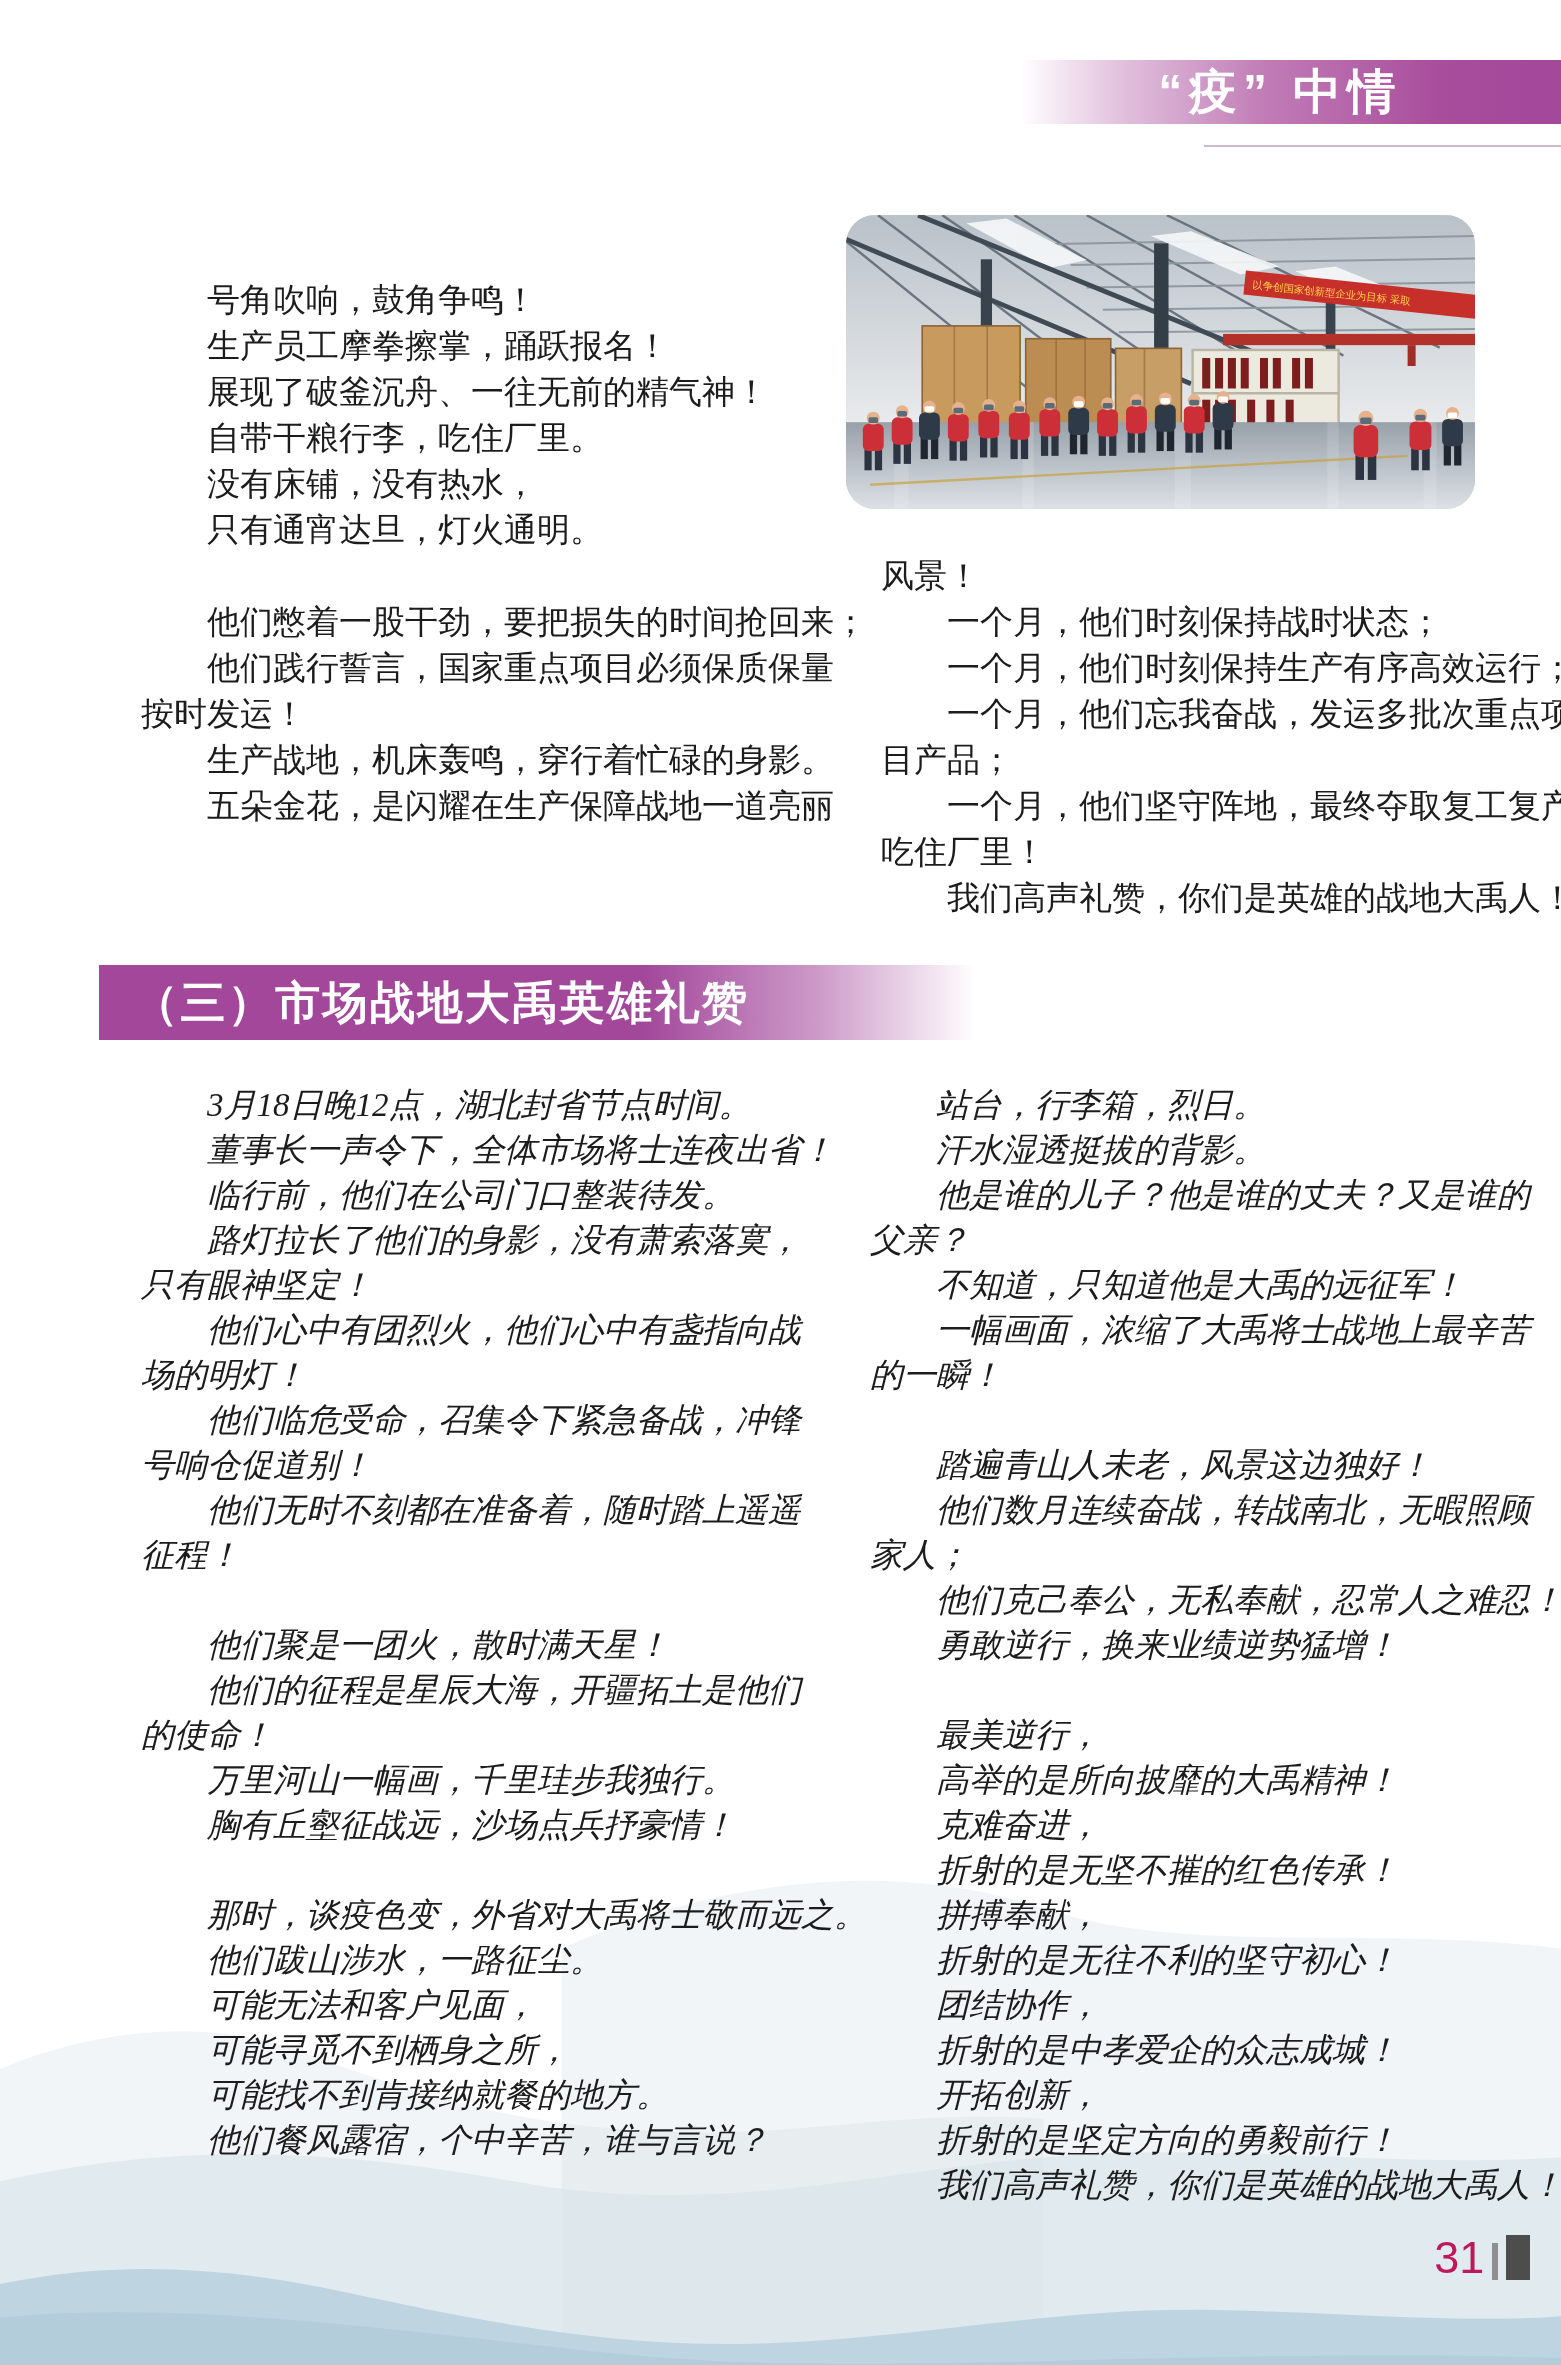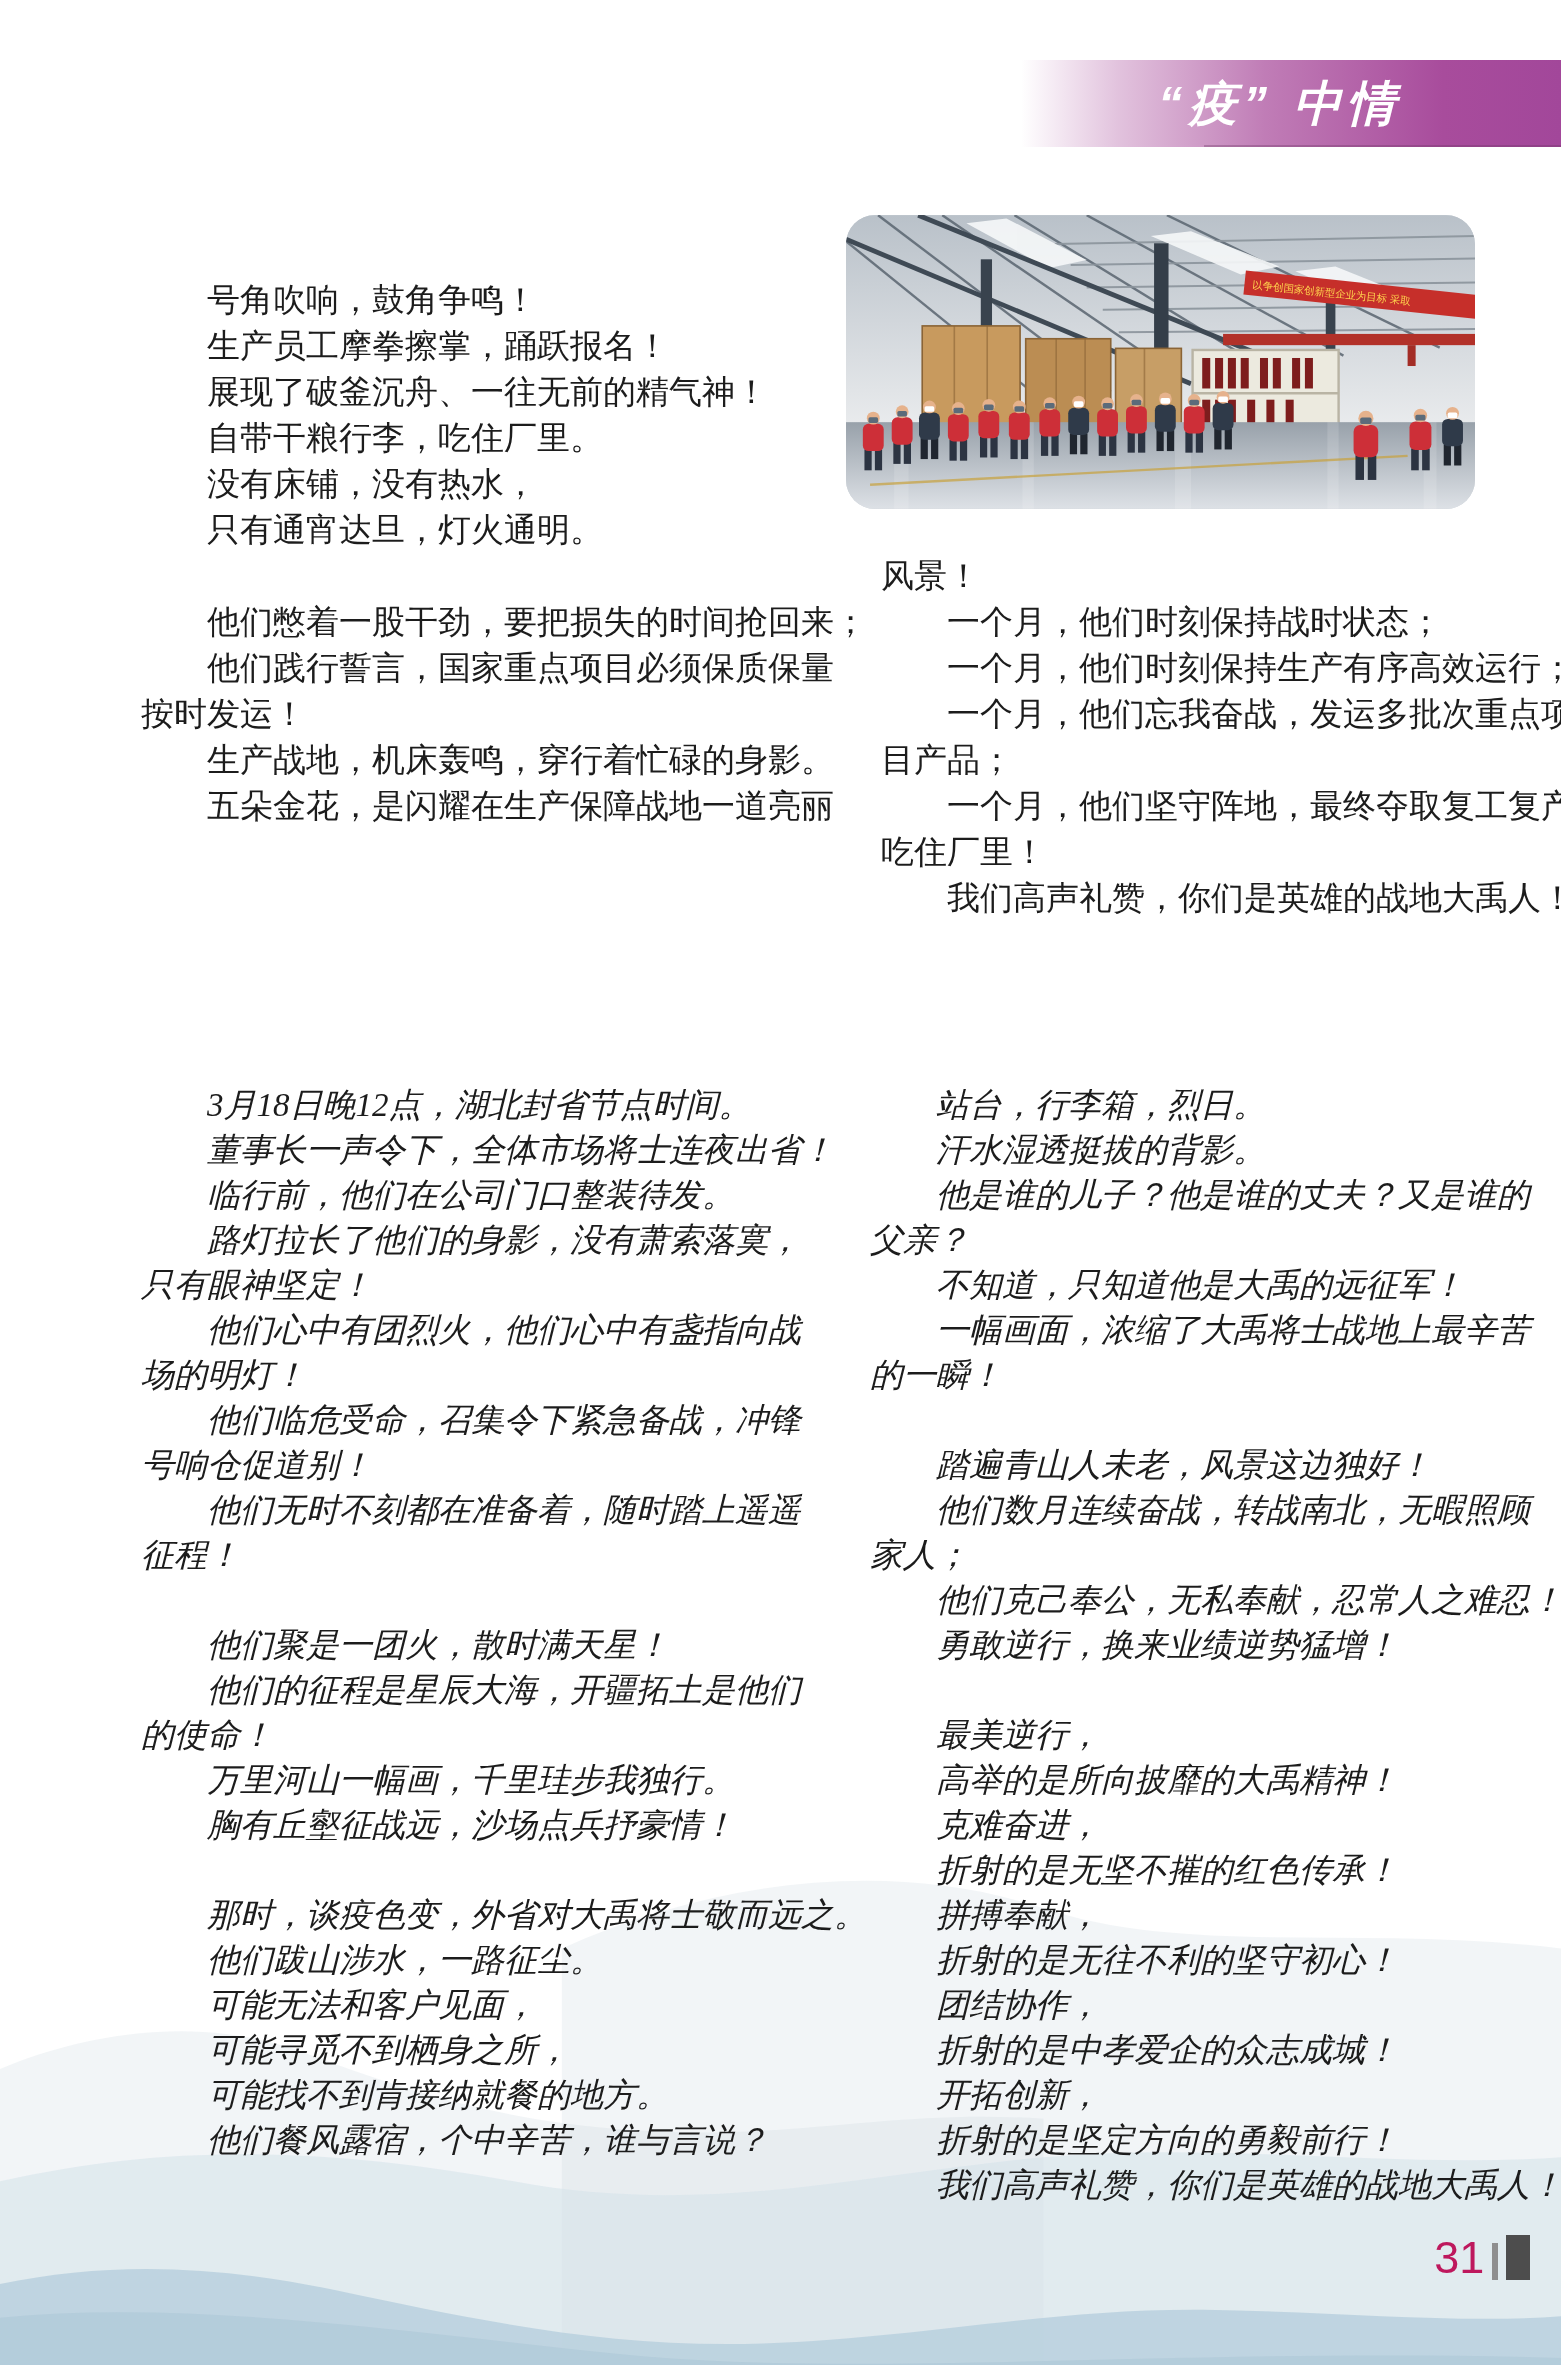--- a/index.html
+++ b/index.html
@@ -3,24 +3,24 @@
 <meta charset="utf-8">
 <style>
   html,body{margin:0;padding:0;background:#888;}
   .page{
     position:relative; width:1562px; height:2366px; background:#ffffff;
     overflow:hidden; font-family:"Liberation Serif","DejaVu Serif",serif;
     margin:0 auto;
   }
   
   .header-banner{
-    position:absolute; left:1021px; top:60px; width:541px; height:87px;
+    position:absolute; left:1021px; top:60px; width:541px; height:64px;
     background:linear-gradient(to right, rgba(171,81,158,0) 0%, rgba(171,81,158,.35) 18%,
        rgba(171,81,158,.75) 45%, #a84c9c 78%, #a2479a 100%);
-    display:flex; align-items:center; justify-content:flex-end;font-style:italic;
+    display:flex; align-items:center; justify-content:flex-end;
   }
   .header-title{
     color:#ffffff; font-family:"Liberation Sans","DejaVu Sans",sans-serif;
     font-weight:bold; font-size:48px; letter-spacing:6.4px; padding-right:160px;
     white-space:nowrap;
   }
   .header-underline{
     position:absolute; left:1204px; top:145px; width:358px; height:2.4px;
     background:rgba(110,55,100,.35);
   }
@@ -236,20 +236,23 @@
       <div class="line">风景！</div>
       <div class="line ind">一个月，他们时刻保持战时状态；</div>
       <div class="line ind">一个月，他们时刻保持生产有序高效运行；</div>
       <div class="line ind">一个月，他们忘我奋战，发运多批次重点项</div>
       <div class="line">目产品；</div>
       <div class="line ind">一个月，他们坚守阵地，最终夺取复工复产</div>
       <div class="line">吃住厂里！</div>
       <div class="line ind">我们高声礼赞，你们是英雄的战地大禹人！</div>
     </div>
 
+  <div class="section-banner">
+    <h2>（三）市场战地大禹英雄礼赞</h2>
+  </div>
 
   <div class="col col-left-bot lh56">
       <div class="line ind">3月18日晚12点，湖北封省节点时间。</div>
       <div class="line ind">董事长一声令下，全体市场将士连夜出省！</div>
       <div class="line ind">临行前，他们在公司门口整装待发。</div>
       <div class="line ind">路灯拉长了他们的身影，没有萧索落寞，</div>
       <div class="line">只有眼神坚定！</div>
       <div class="line ind">他们心中有团烈火，他们心中有盏指向战</div>
       <div class="line">场的明灯！</div>
       <div class="line ind">他们临危受命，召集令下紧急备战，冲锋</div>

